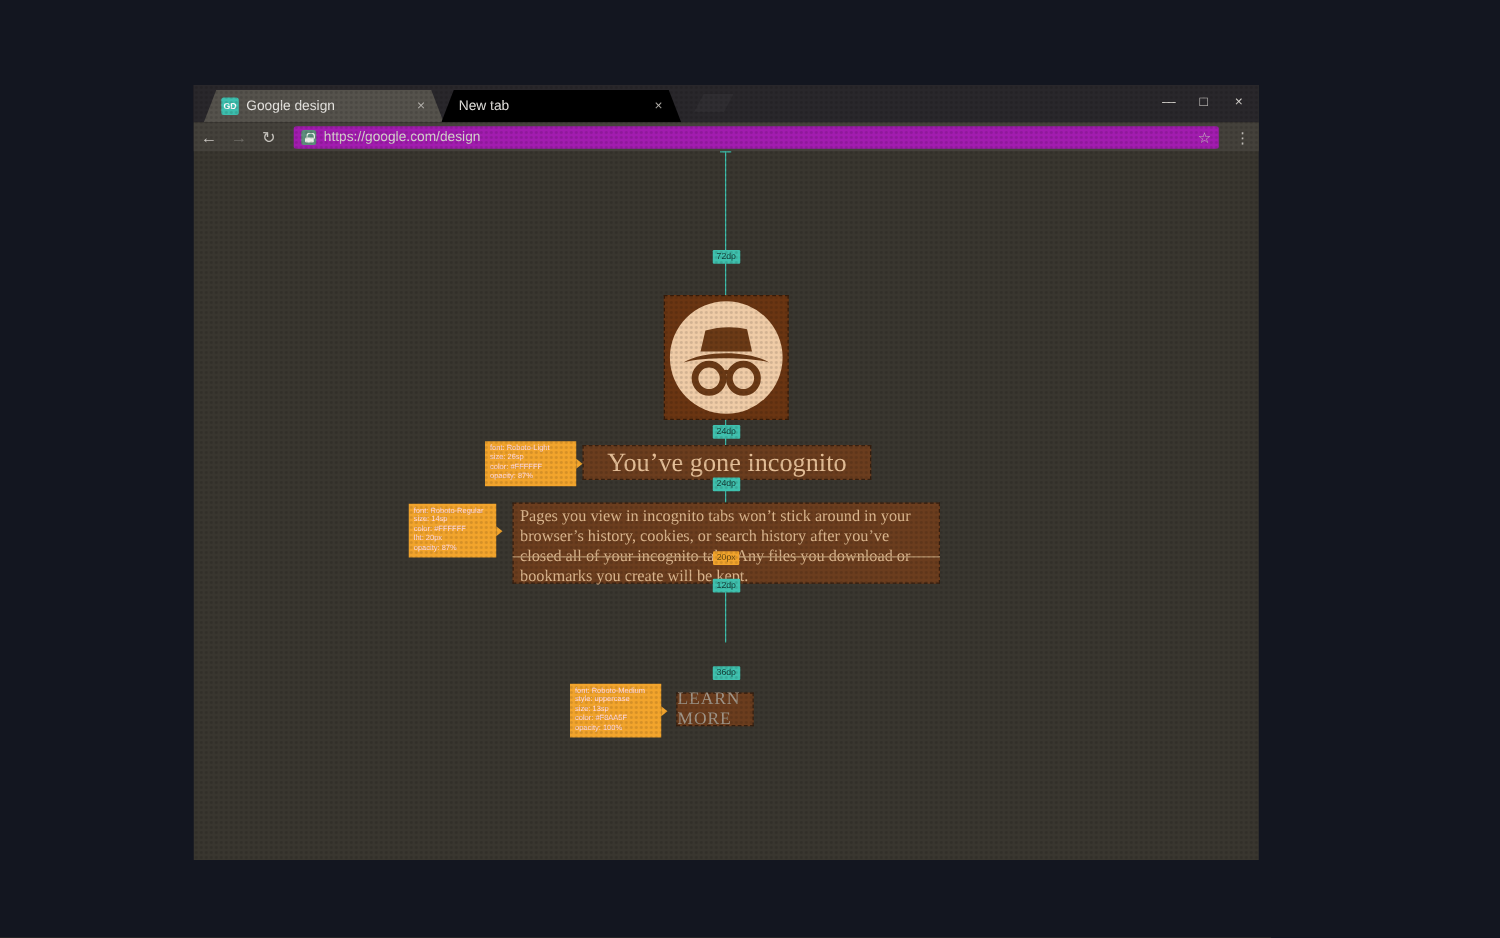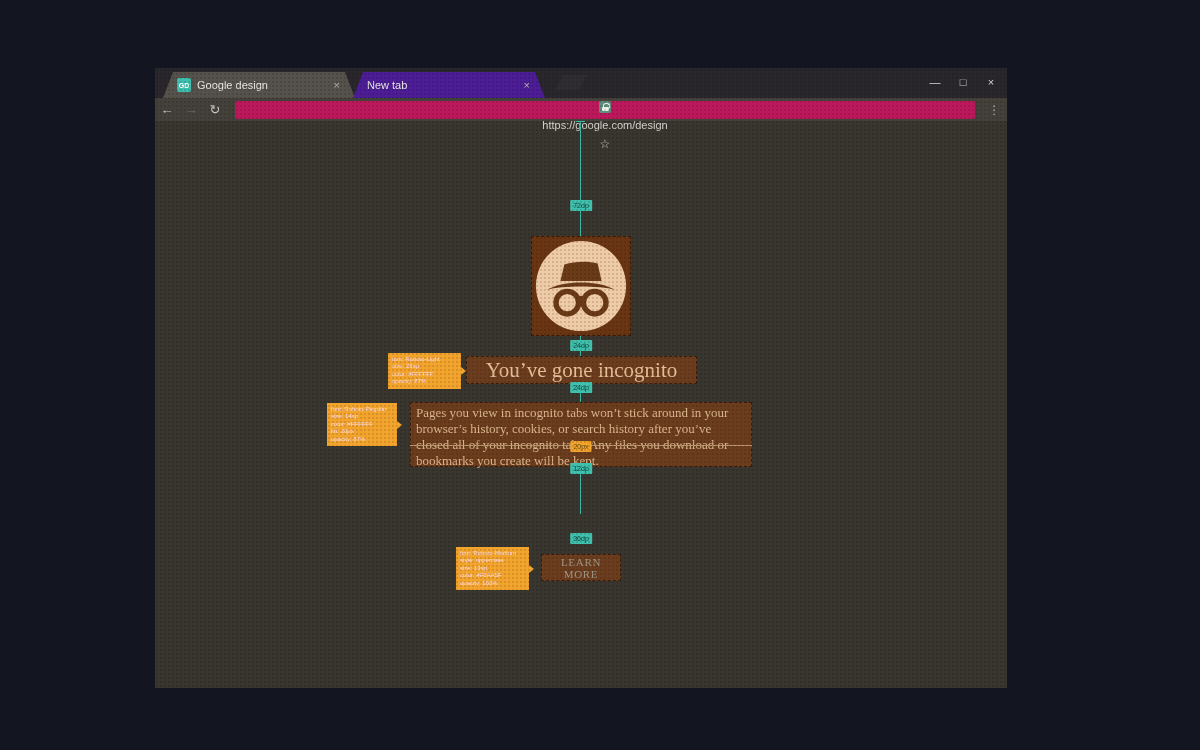--- a/index.html
+++ b/index.html
@@ -8,36 +8,36 @@
 
   
   .window { position:absolute; left:155px; top:68px; width:852px; height:620px; background:#39362F; }
   .window::after { content:""; position:absolute; inset:0; z-index:9; pointer-events:none;
     background:radial-gradient(rgba(0,0,0,.22) 1px, transparent 1.3px); background-size:4px 4px; opacity:.55; }
 
   .tabbar { position:absolute; left:0; top:0; width:100%; height:30px; background:#29272B; }
   .tab { position:absolute; top:4px; height:26px; display:flex; align-items:center; gap:6px; padding:10px 14px;
          clip-path:polygon(10px 0, calc(100% - 10px) 0, 100% 100%, 0 100%); font-size:11px; color:#E6E4E0; }
   .tab.active { left:8px; width:192px; background:#55524C; }
-  .tab.inactive { left:198px; width:192px; background:#4c1d95; }
+  .tab.inactive { left:198px; width:192px; background:#000000; }
   .favicon { width:14px; height:14px; border-radius:2px; background:#3DBFAE; color:#fff; font-size:7px; font-weight:bold;
              display:flex; align-items:center; justify-content:center; flex:0 0 auto; }
   .tab-label { flex:1 1 auto; white-space:nowrap; overflow:hidden; }
   .tab-close { color:#B5B2AD; font-size:11px; line-height:1; padding:0 1px; }
   .newtab-stub { position:absolute; left:400px; top:7px; width:32px; height:15px; background:#2F2D31;
                  clip-path:polygon(8px 0, 100% 0, calc(100% - 8px) 100%, 0 100%); }
   .win-controls { position:absolute; right:8px; top:4px; display:flex; gap:12px; align-items:center; height:20px; }
   .win-btn { color:#D8D5D0; font-size:11px; width:16px; text-align:center; }
 
   .toolbar { position:absolute; left:0; top:30px; width:100%; height:23px; background:#44413B;
              display:flex; align-items:center; }
   .nav-ic { width:24px; text-align:center; font-size:13px; color:#C9C6C0; }
   .nav-ic.dim { color:#6E6B66; }
-  .urlbar { position:absolute; left:80px; top:3px; width:740px; height:18px; background:#be185d; border-radius:2px;
-            display:flex; align-items:center; padding:0 6px; gap:6px;flex-direction:column; }
+  .urlbar { position:absolute; left:80px; top:3px; width:740px; height:18px; background:#a21caf; border-radius:2px;
+            display:flex; align-items:center; padding:0 6px; gap:6px; }
   .lock { width:12px; height:12px; border-radius:2px; background:#5E8E7C; position:relative; flex:0 0 auto; }
   .lock::before { content:""; position:absolute; left:3.5px; top:2px; width:5px; height:4px;
                   border:1.2px solid #EAEFE8; border-bottom:none; border-radius:3px 3px 0 0; }
   .lock::after { content:""; position:absolute; left:2.5px; top:5.5px; width:7px; height:4.5px; background:#EAEFE8; border-radius:1px; }
   .url-text { font-size:11px; color:#D5D2CC; flex:1 1 auto; white-space:nowrap; }
   .star { color:#C9C6C0; font-size:12px; flex:0 0 auto; }
   .kebab { position:absolute; right:6px; top:3px; width:14px; height:18px; color:#C9C6C0; font-size:12px;
            display:flex; align-items:center; justify-content:center; }
 
   
@@ -55,22 +55,22 @@
   .spy-box svg { position:absolute; inset:0; }
 
   .page-title { left:311px; top:235px; width:231px; height:28px; font-size:21px; font-weight:300;
                 color:#E4BE97; display:flex; align-items:center; justify-content:center; white-space:nowrap; }
 
   .para { left:255px; width:342px; padding:2px 5px; font-size:13px; line-height:16px; color:#DBB68E; }
   .para1 { top:281px; height:65px; }
   .para2 { top:355px; height:49px; }
   .baseline { position:absolute; left:255px; top:324px; width:342px; height:1px; background:#C09C74; z-index:2; }
 
-  .learn-btn { left:386px; top:433px; width:80px; height:27px; display:flex; align-items:center; justify-content:center;
-               font-size:11px; letter-spacing:.7px; color:#A1978A;text-align:center; }
+  .learn-btn { left:386px; top:433px; width:62px; height:27px; display:flex; align-items:center; justify-content:center;
+               font-size:14px; letter-spacing:.7px; color:#A1978A; }
 
   .spec { position:absolute; z-index:4; background:#F2A42C; color:#FFD9E4; font-size:6px; line-height:7.4px;
           padding:3px 4px; }
   .spec .arrow { position:absolute; right:-5px; top:50%; transform:translateY(-50%); width:0; height:0;
                  border-top:4px solid transparent; border-bottom:4px solid transparent; border-left:5px solid #F2A42C; }
   .spec1 { left:233px; top:232px; width:73px; }
   .spec2 { left:172px; top:282px; width:70px; }
   .spec3 { left:301px; top:426px; width:73px; }
 </style>
 </head>

